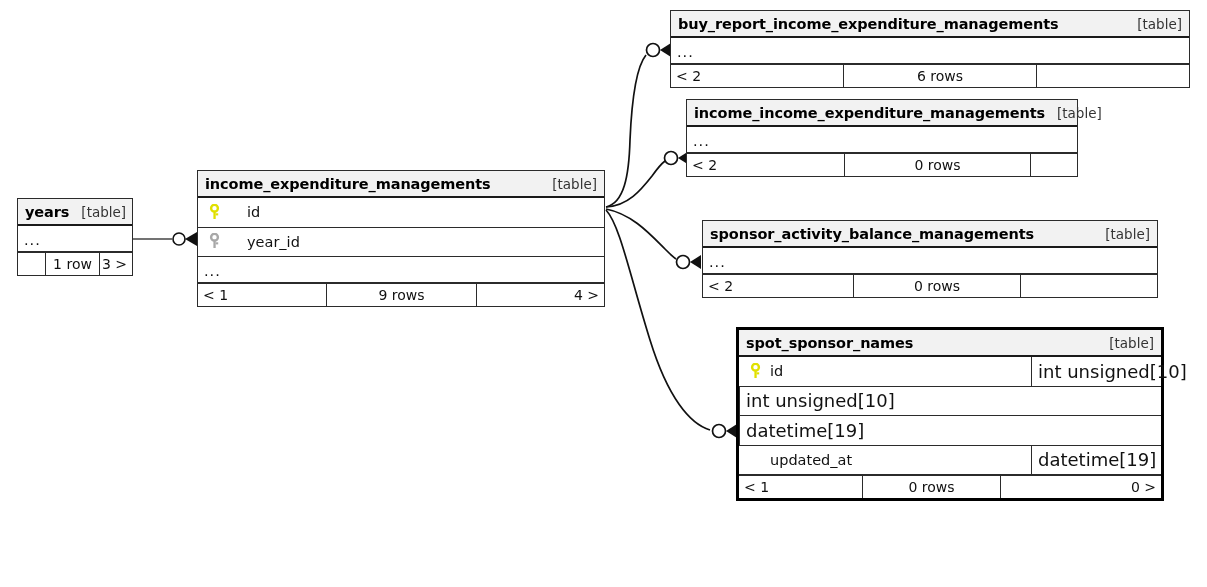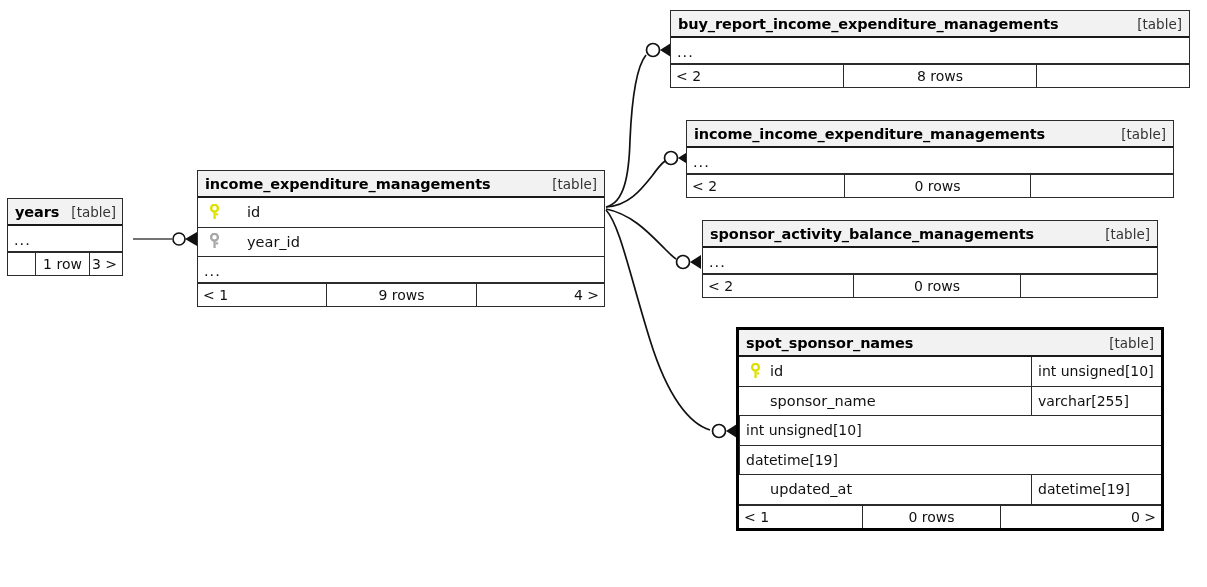--- a/index.html
+++ b/index.html
@@ -84,21 +84,21 @@
     white-space: nowrap;
   }
   .rowline .coltype {
     flex: 0 0 auto;
     box-sizing: border-box;
     border-left: 1px solid #2b2b2b;
     height: 100%;
     display: flex;
     align-items: center;
     padding-left: 6px;
-    font-size: 14px;
+    font-size: 18px;
     color: #111111;
     white-space: nowrap;
   }
 
   .keyslot {
     flex: 0 0 auto;
     width: 17px;
     height: 17px;
     margin-right: 6px;
     display: inline-block;
@@ -189,21 +189,21 @@
       <path d="M690,262 L701,255 L701,269 Z" fill="#111111"></path>
     </g>
 
     <g>
       <path d="M606,210 C620,225 630,276 650,340 C668,398 690,424 710,430" fill="none" stroke="#111111" stroke-width="1.7"></path>
       <circle cx="719" cy="431" r="6.5" fill="#ffffff" stroke="#111111" stroke-width="1.7"></circle>
       <path d="M726,431 L737,424 L737,438 Z" fill="#111111"></path>
     </g>
   </svg>
 
-  <div class="node" style="left:7px; top:198px; width:116px;">
+  <div class="node" style="left:17px; top:198px; width:116px;">
     <div class="hdr">
       <span class="tname">years</span>
       <span class="ttype">[table]</span>
     </div>
     <div class="ellipsisrow">...</div>
     <div class="foot">
       <div class="fcell fleft" style="flex:0 0 28px;"></div>
       <div class="fcell fmid" style="flex:1 1 auto;">1 row</div>
       <div class="fcell fright" style="flex:0 0 32px;">3 &gt;</div>
     </div>
@@ -251,26 +251,26 @@
   </div>
 
   <div class="node" style="left:670px; top:10px; width:520px;">
     <div class="hdr">
       <span class="tname">buy_report_income_expenditure_managements</span>
       <span class="ttype">[table]</span>
     </div>
     <div class="ellipsisrow">...</div>
     <div class="foot">
       <div class="fcell fleft" style="flex:0 0 173px;">&lt; 2</div>
-      <div class="fcell fmid" style="flex:0 0 193px;">8 rows</div>
+      <div class="fcell fmid" style="flex:0 0 193px;">6 rows</div>
       <div class="fcell fright" style="flex:1 1 auto;"></div>
     </div>
   </div>
 
-  <div class="node" style="left:686px; top:120px; width:488px;">
+  <div class="node" style="left:686px; top:99px; width:392px;">
     <div class="hdr">
       <span class="tname">income_income_expenditure_managements</span>
       <span class="ttype">[table]</span>
     </div>
     <div class="ellipsisrow">...</div>
     <div class="foot">
       <div class="fcell fleft" style="flex:0 0 158px;">&lt; 2</div>
       <div class="fcell fmid" style="flex:0 0 186px;">0 rows</div>
       <div class="fcell fright" style="flex:1 1 auto;"></div>
     </div>
@@ -302,27 +302,20 @@
             <circle cx="8.5" cy="4.2" r="3.4" fill="none" stroke="#e0e000" stroke-width="2.4"></circle>
             <rect x="7.4" y="6.6" width="2.3" height="8.4" fill="#e0e000"></rect>
             <rect x="9.6" y="9.3" width="2.6" height="2.1" fill="#e0e000"></rect>
           </svg>
         </span>
         <span>id</span>
       </span>
       <span class="coltype" style="width:130px;">int unsigned[10]</span>
     </div>
 
-    <div class="rowline">
-      <span class="colname">
-        <span class="keyslot"></span>
-        <span>sponsor_name</span>
-      </span>
-      <span class="coltype" style="width:130px;">varchar[255]</span>
-    </div>
 
     <div class="rowline">
       <span class="coltype" style="width:130px;">int unsigned[10]</span>
     </div>
 
     <div class="rowline">
       <span class="coltype" style="width:130px;">datetime[19]</span>
     </div>
 
     <div class="rowline">

